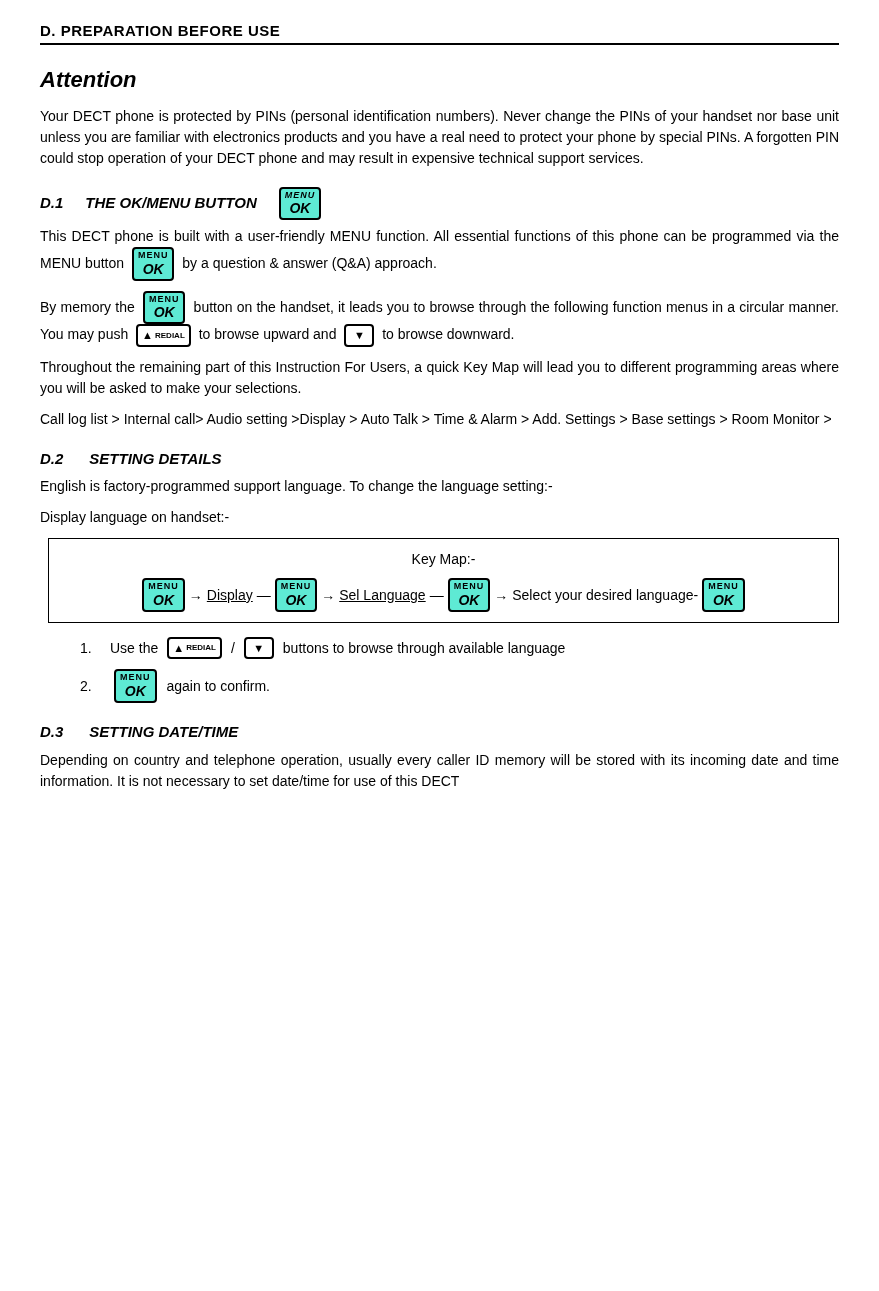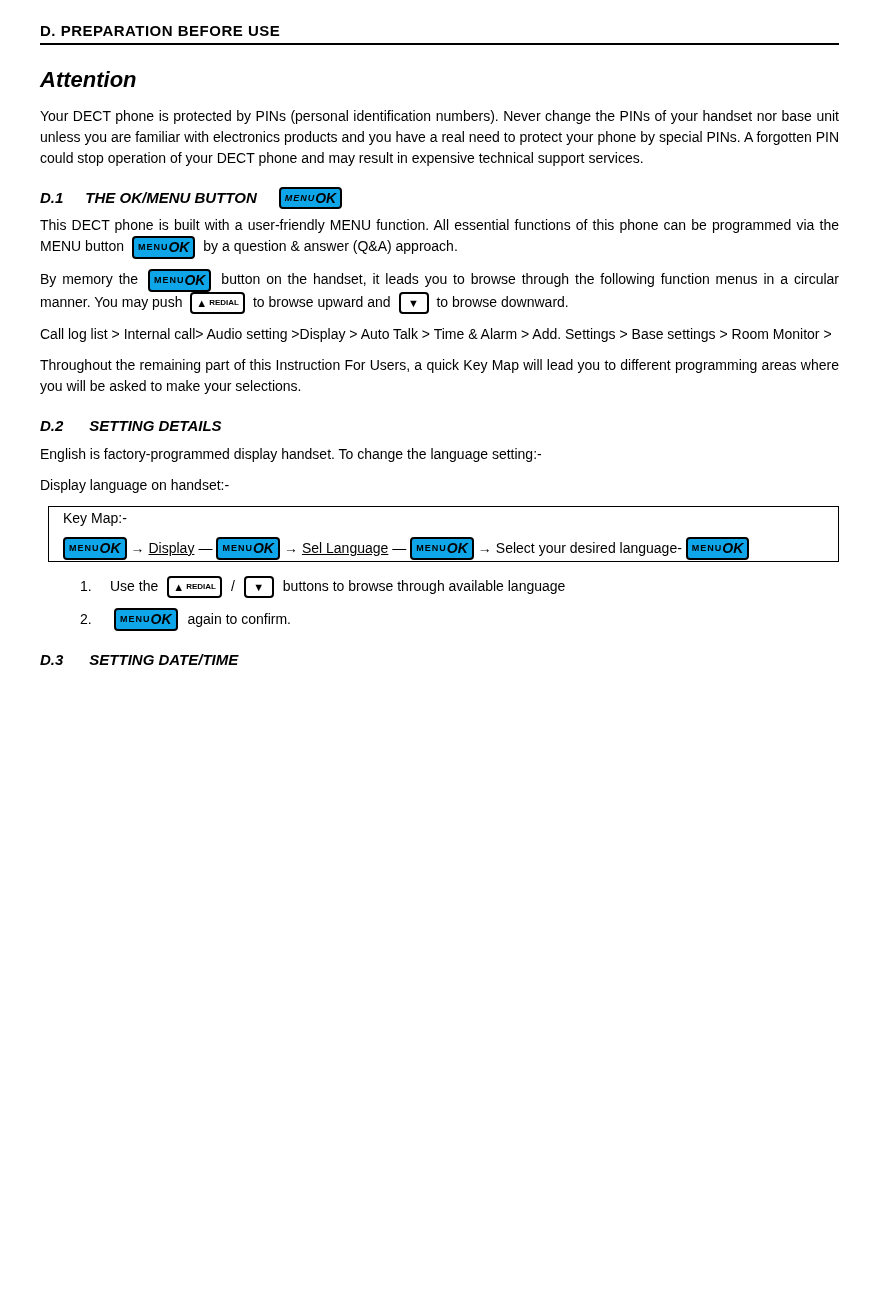--- a/index.html
+++ b/index.html
@@ -45,22 +45,22 @@
       justify-content: center;
       border: 2px solid #000;
       border-radius: 4px;
       padding: 1px 4px;
       font-size: 10px;
       font-weight: bold;
       line-height: 1.2;
       vertical-align: middle;
       min-width: 30px;
       min-height: 22px;
-      flex-direction: row;
-      background: #0ea5e9;
+      flex-direction: column;
+      background: #5eead4;
     }
     .menu-btn .top-text {
       font-size: 9px;
       font-weight: bold;
       letter-spacing: 1px;
     }
     .menu-btn .bottom-text {
       font-size: 14px;
       font-style: italic;
     }
@@ -73,25 +73,26 @@
       padding: 1px 4px;
       font-size: 11px;
       font-weight: bold;
       vertical-align: middle;
       min-width: 30px;
       min-height: 22px;
       background: #fff;
     }
     .keymap-box {
       border: 1px solid #000;
-      padding: 1px 14px;
+      padding: 10px 14px;
       margin: 10px 0 14px 8px;
       display: flex;
       flex-direction: column;
       gap: 8px;
+      align-items: center;
     }
     .keymap-row {
       display: flex;
       align-items: center;
       flex-wrap: wrap;
       gap: 4px;
     }
     .arrow-right {
       font-size: 14px;
       font-weight: bold;
@@ -157,31 +158,31 @@
     <span>button on the handset, it leads you to browse through the following function menus in a circular manner. You may push</span>
     <span class="arrow-btn" style="margin: 0 4px;">
       <span>▲</span>
       <span style="font-size:8px;margin-left:2px;">REDIAL</span>
     </span>
     <span>to browse upward and</span>
     <span class="arrow-btn" style="margin: 0 4px;">▼</span>
     <span>to browse downward.</span>
   </p>
 
+  <p class="body-text">Throughout the remaining part of this Instruction For Users, a quick Key Map will lead you to different programming areas where you will be asked to make your selections.</p>
+
   <p class="body-text">Call log list &gt; Internal call&gt; Audio setting &gt;Display &gt; Auto Talk &gt; Time &amp; Alarm &gt; Add. Settings &gt; Base settings &gt; Room Monitor &gt;</p>
-
-  <p class="body-text">Throughout the remaining part of this Instruction For Users, a quick Key Map will lead you to different programming areas where you will be asked to make your selections.</p>
 </div>
 
 <div class="section-block">
   <h3 class="subsection-title">
     <span>D.2</span>
     <span style="margin-left:4px;">SETTING DETAILS</span>
   </h3>
-  <p class="body-text">English is factory-programmed display handset. To change the language setting:-</p>
+  <p class="body-text">English is factory-programmed support language. To change the language setting:-</p>
   <p class="body-text">Display language on handset:-</p>
 
   <div class="keymap-box">
     <div class="keymap-row">
       <span>Key Map:-</span>
     </div>
     <div class="keymap-row">
 
       <span class="menu-btn">
         <span class="top-text">MENU</span>
@@ -231,13 +232,14 @@
       <span>again to confirm.</span>
     </li>
   </ol>
 </div>
 
 <div class="section-block">
   <h3 class="subsection-title">
     <span>D.3</span>
     <span style="margin-left:4px;">SETTING DATE/TIME</span>
   </h3>
+  <p class="body-text">Depending on country and telephone operation, usually every caller ID memory will be stored with its incoming date and time information. It is not necessary to set date/time for use of this DECT</p>
 </div>
 
 </body></html>

